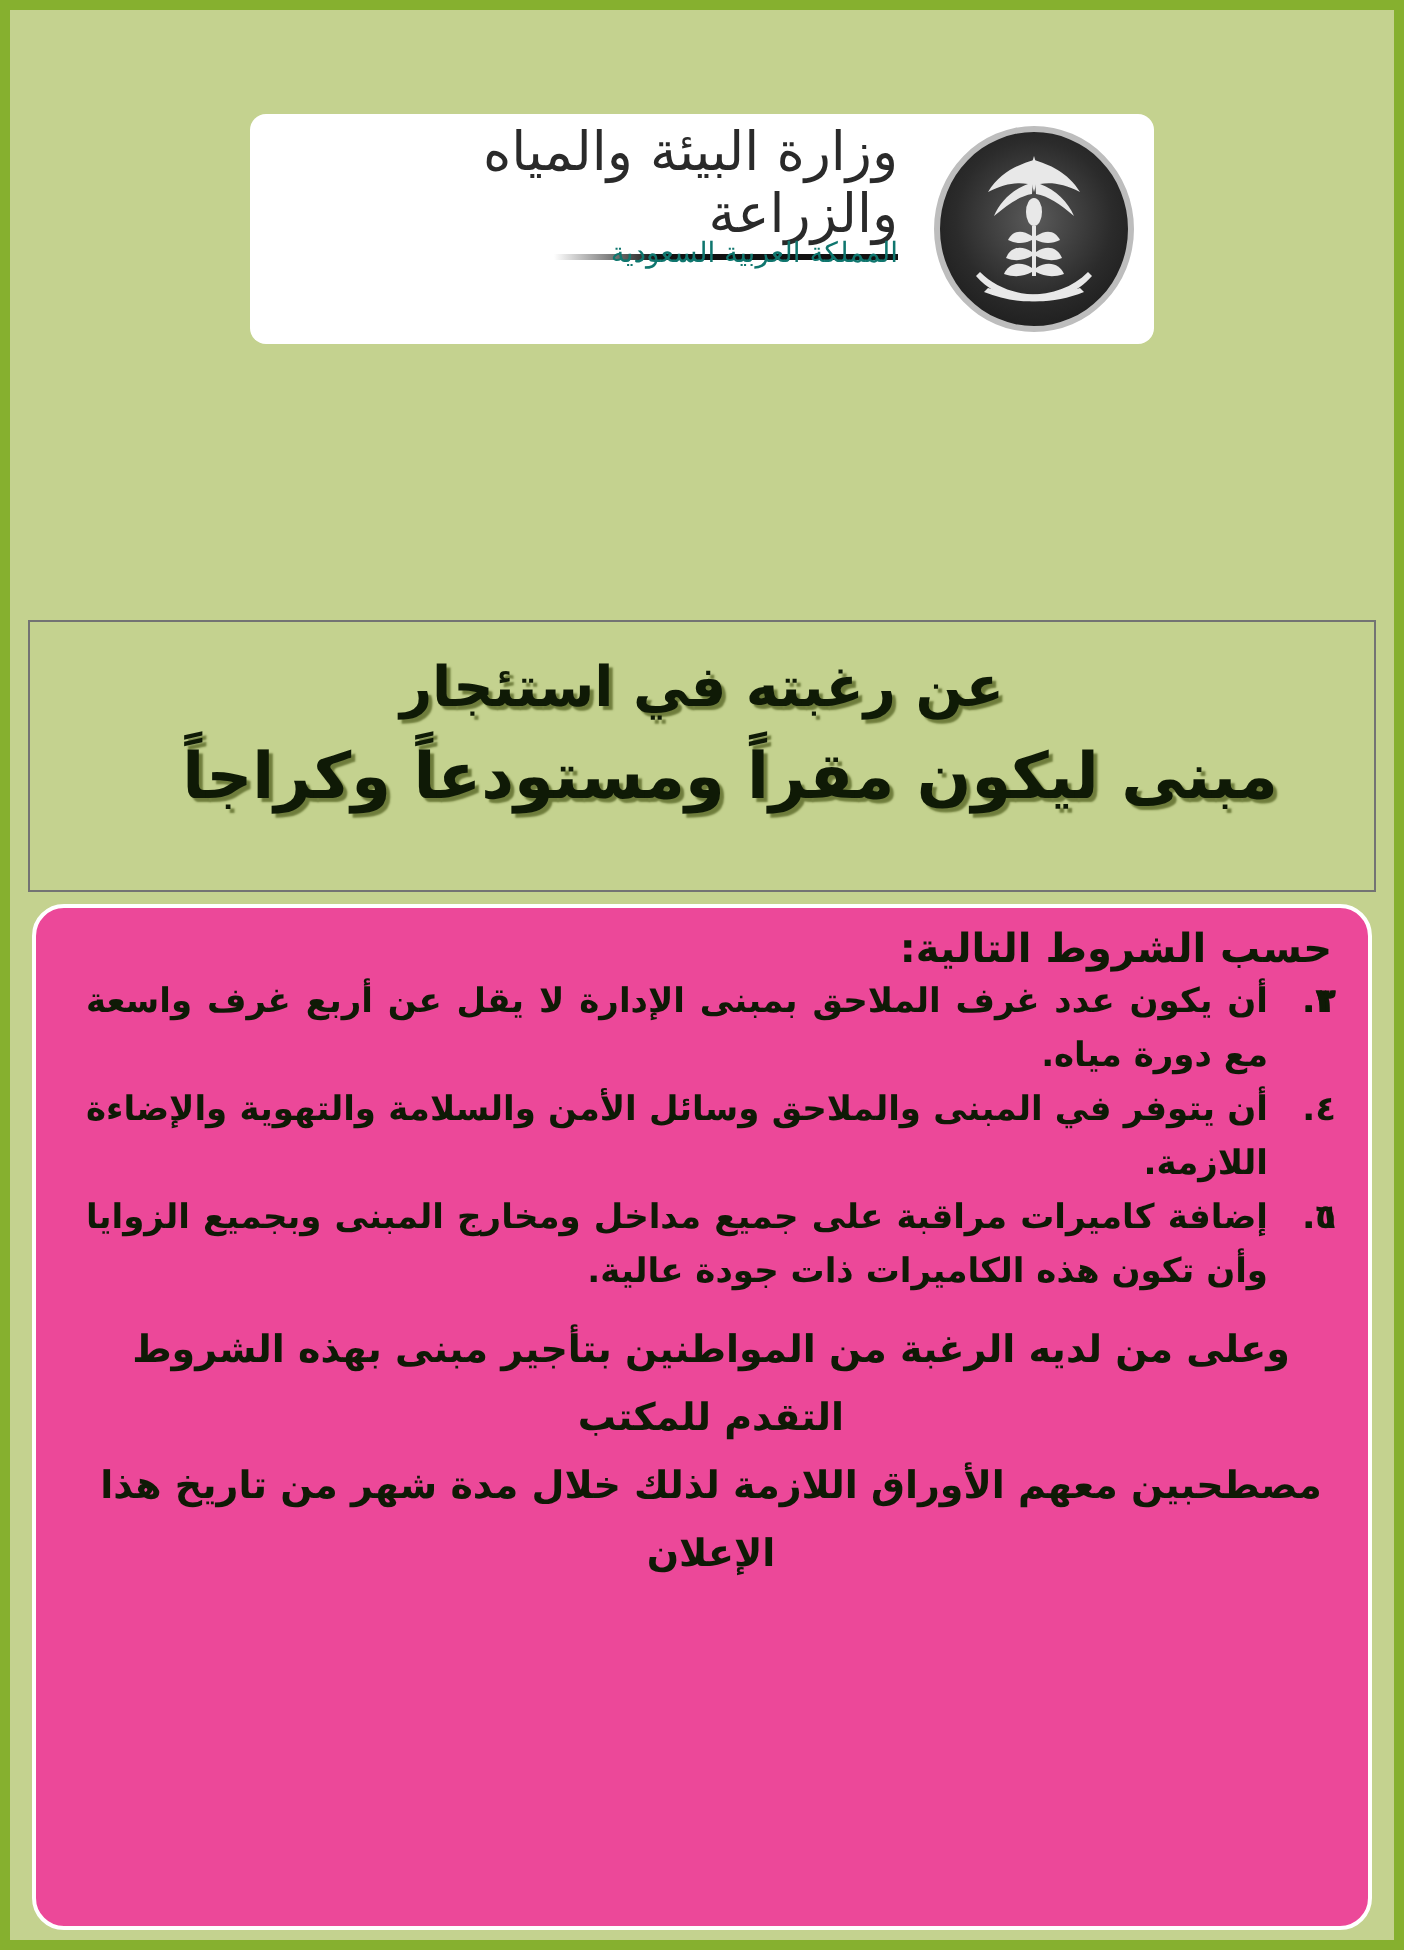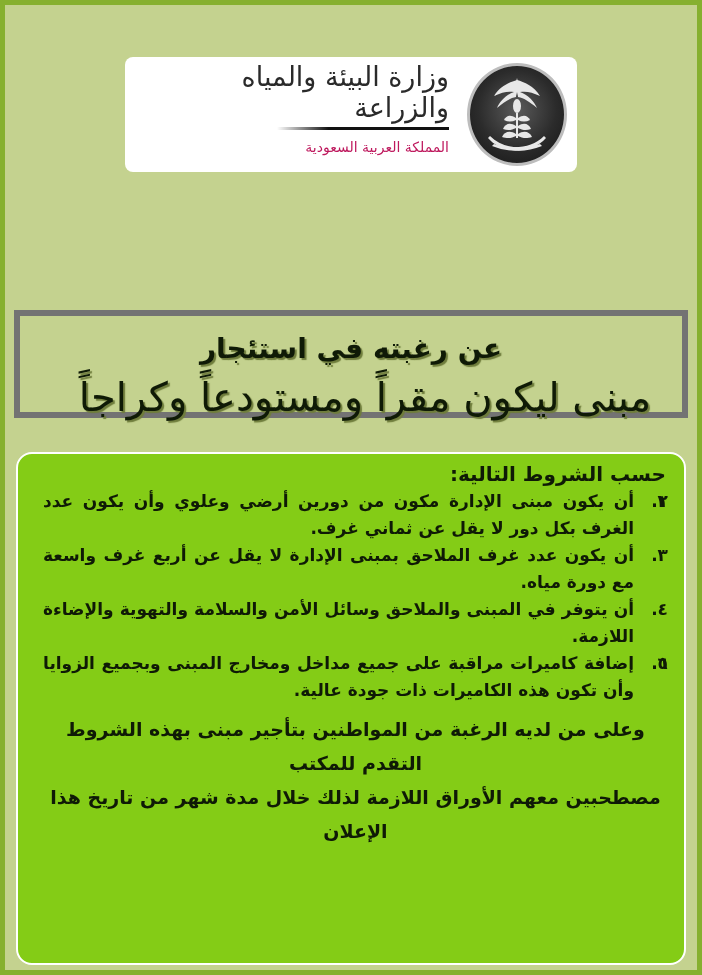--- a/index.html
+++ b/index.html
@@ -39,47 +39,47 @@
     }
     .ministry-en {
       position: absolute; right: 128px; top: 48px;
       font-size: 14.5px; color: #222; font-family: "Liberation Sans", sans-serif; letter-spacing: -0.2px;
     }
     .logo-rule {
       position: absolute; right: 128px; top: 70px; width: 172px; height: 3px;
       background: linear-gradient(to left, #111 0%, #111 70%, #ffffff 100%);
     }
     .kingdom-ar {
-      position: absolute; right: 128px; top: 82px;
-      direction: rtl; font-size: 14px; color: #be185d;
+      position: absolute; right: 128px; top: 62px;
+      direction: rtl; font-size: 14px; color: #0f766e;
     }
     .headline {
       position: absolute; left: 0; right: 0; top: 180px;
       text-align: center; direction: rtl;
       font-size: 36px; font-weight: bold; line-height: 56px; color: #0e1a06;
       text-shadow: 2px 2px 1px #6f7d3c;
     }
     .box {
-      position: absolute; left: 9px; top: 305px; width: 674px; height: 108px;
-      border: 6px solid #737373; box-sizing: border-box;
+      position: absolute; left: 9px; top: 305px; width: 674px; height: 136px;
+      border: 1px solid #737373; box-sizing: border-box;
     }
     .box-line1 {
       position: absolute; left: 0; right: 0; top: 16px;
       text-align: center; direction: rtl; font-size: 28px; font-weight: bold;
       text-shadow: 2px 2px 1px #6f7d3c;
     }
     .box-line2 {
       position: absolute; left: 0; right: 0; top: 58px;
-      text-align: center; direction: rtl; font-size: 40px; font-weight: normal;
+      text-align: center; direction: rtl; font-size: 32px; font-weight: bold;
       text-shadow: 2px 2px 1px #6f7d3c;
       padding-left: 28px;
     }
     .conditions {
       position: absolute; left: 11px; top: 447px; width: 670px; height: 513px;
-      background: #84cc16; border: 2px solid #ffffff; border-radius: 16px;
+      background: #ec4899; border: 2px solid #ffffff; border-radius: 16px;
       box-sizing: border-box; direction: rtl;
       padding: 6px 16px 0 25px;
     }
     .cond-head {
       font-size: 20px; font-weight: bold; line-height: 28px; margin-right: 2px;
     }
     .cond-list { list-style: none; margin: 0; padding: 0; }
     .cond-item {
       position: relative; padding-right: 34px;
       font-size: 17px; font-weight: bold; line-height: 27px; text-align: justify;
@@ -130,21 +130,20 @@
   </div>
 
   <div class="conditions">
     <div class="cond-head">حسب الشروط التالية:</div>
     <ol class="cond-list">
       <li class="cond-item">
         <span class="cond-num">١.</span>
       </li>
       <li class="cond-item">
         <span class="cond-num">٢.</span>
-        <span>أن يكون مبنى الإدارة مكون من دورين أرضي وعلوي وأن يكون عدد الغرف بكل دور لا يقل عن ثماني غرف.</span>
       </li>
       <li class="cond-item">
         <span class="cond-num">٣.</span>
         <span>أن يكون عدد غرف الملاحق بمبنى الإدارة لا يقل عن أربع غرف واسعة مع دورة مياه.</span>
       </li>
       <li class="cond-item">
         <span class="cond-num">٤.</span>
         <span>أن يتوفر في المبنى والملاحق وسائل الأمن والسلامة والتهوية والإضاءة اللازمة.</span>
       </li>
       <li class="cond-item">

